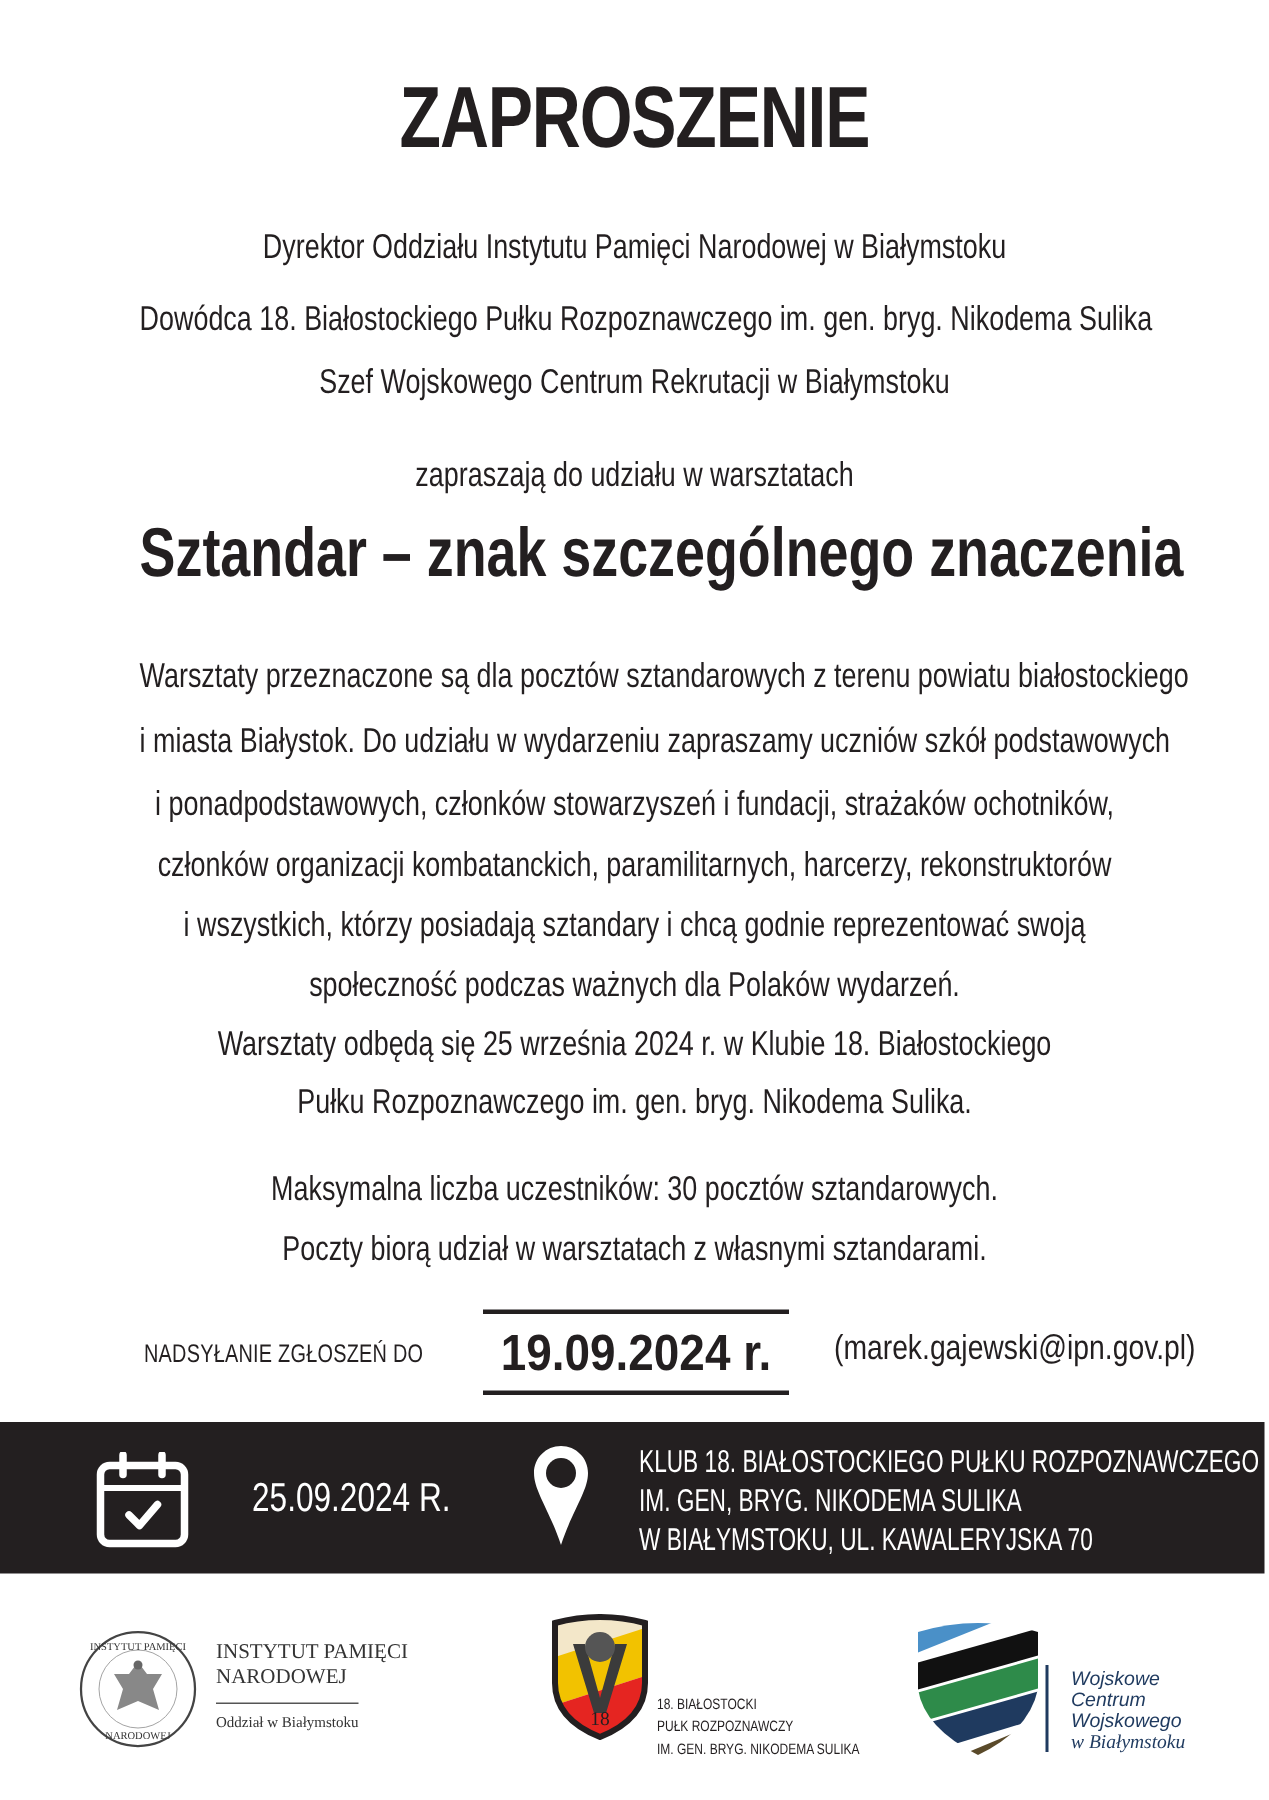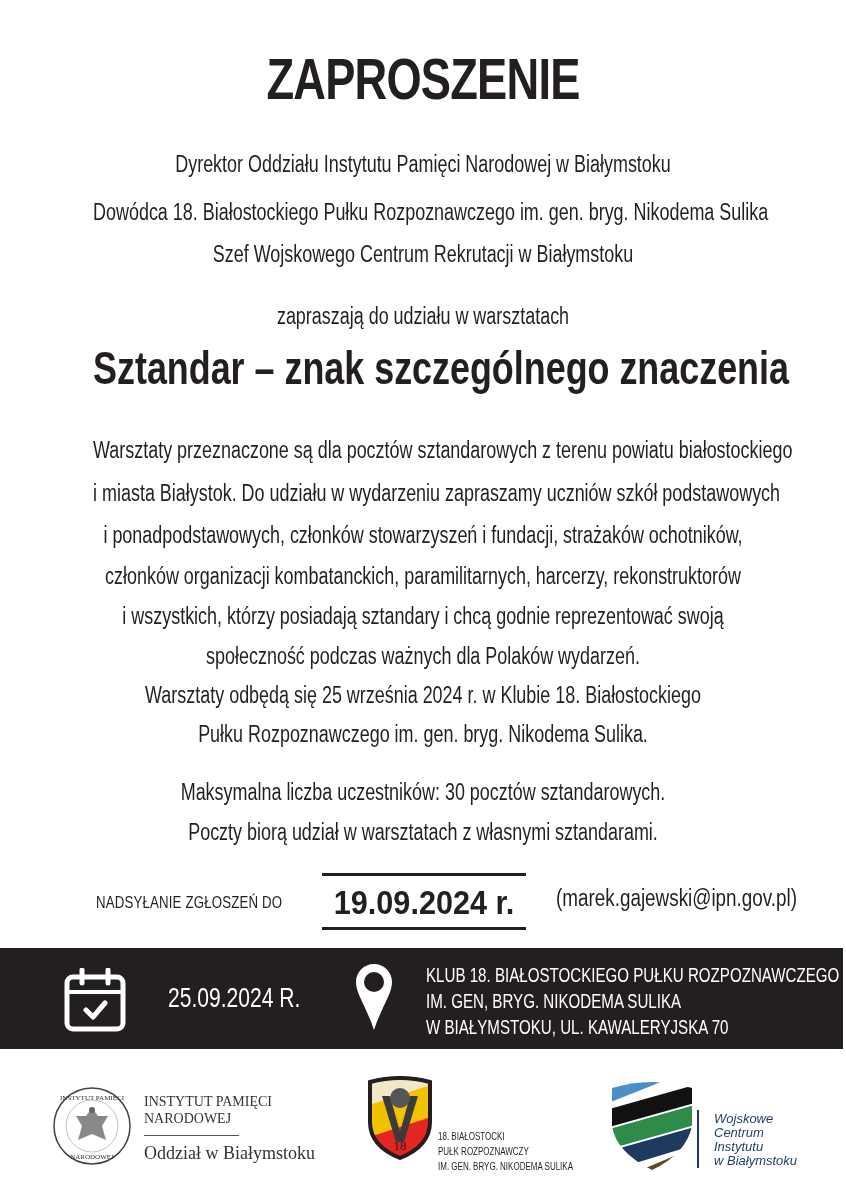--- a/index.html
+++ b/index.html
@@ -45,21 +45,21 @@
   #pin-icon { left:356px; top:964px; width:36px; height:68px; }
   .addr {
     left:426px; color:#fff; font-size:21px; line-height:26px; white-space:nowrap;
     transform:scaleX(0.72); transform-origin:left center;
   }
   #ipn-seal { left:52px; top:1086px; width:80px; height:80px; }
   .ipn-text { font-family:"Liberation Serif", serif; color:#333; white-space:nowrap; }
   #ipn-name1 { left:144px; top:1094px; font-size:14px; }
   #ipn-name2 { left:144px; top:1111px; font-size:14px; }
   #ipn-divider { left:144px; top:1135px; width:95px; height:1px; background:#555; }
-  #ipn-branch { left:144px; top:1143px; font-size:18px; }
+  #ipn-branch { left:144px; top:1143px; font-size:10px; }
   #regiment-badge { left:366px; top:1076px; width:68px; height:84px; }
   .reg-text {
     left:438px; font-size:10px; white-space:nowrap; color:#231f20;
     transform:scaleX(0.8); transform-origin:left center; line-height:13px;
   }
   #wcr-logo { left:606px; top:1080px; width:92px; height:92px; }
   #wcr-bar { left:697px; top:1110px; width:2px; height:58px; background:#1f3a5f; }
   .wcr-text {
     left:704px; font-size:13px; font-style:italic; color:#1f3a5f; line-height:14px; white-space:nowrap;margin-left:10px;
   }
@@ -154,14 +154,14 @@
     <polygon points="0,0 60,0 0,24" fill="#4a90c8"></polygon>
     <polygon points="0,30 92,4 92,22 0,48" fill="#111"></polygon>
     <polygon points="0,50 92,24 92,44 0,70" fill="#2e8b4a"></polygon>
     <polygon points="0,72 92,46 92,64 0,92" fill="#1f3a5f"></polygon>
     <polygon points="30,92 92,66 92,92" fill="#5a4a2a"></polygon>
   </g>
 </svg>
 <div id="wcr-bar" class="abs"></div>
 <div class="abs wcr-text" style="top:1112px;">Wojskowe</div>
 <div class="abs wcr-text" style="top:1126px;text-align:center;">Centrum</div>
-<div class="abs wcr-text" style="top:1140px;">Instytutu</div>
-<div class="abs wcr-text" style="top:1154px;">w Białymstoku</div>
+<div class="abs wcr-text" style="top:1140px;">Wojskowego</div>
+<div class="abs wcr-text" style="top:1154px;font-family:Liberation Serif, serif;">w Białymstoku</div>
 
 </body></html>

